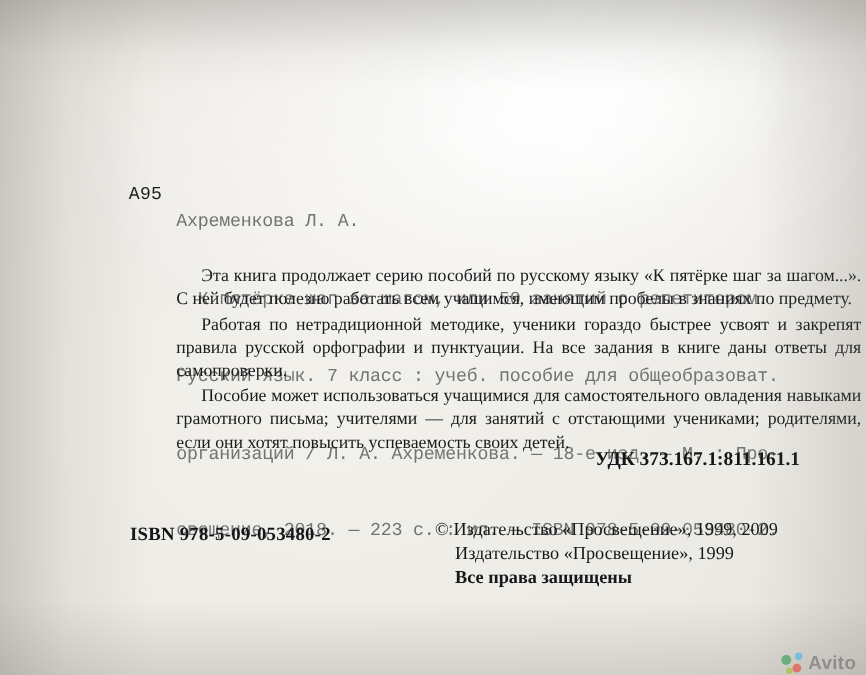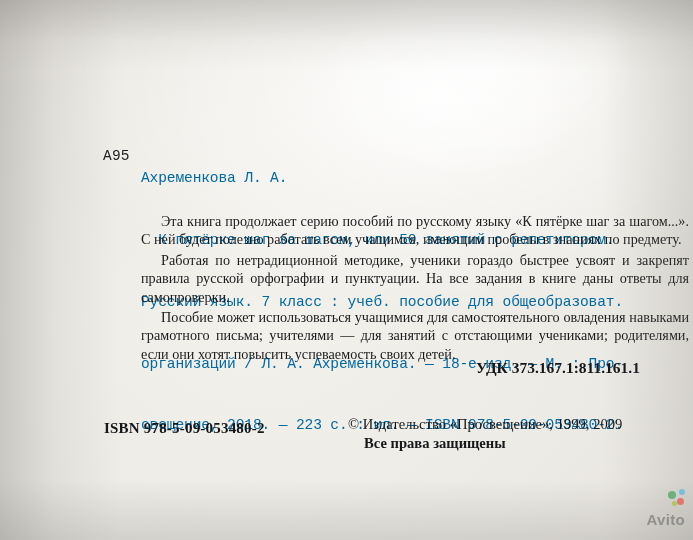--- a/index.html
+++ b/index.html
@@ -84,21 +84,21 @@
     color: #1b1d1f;
   }
   .mono-block {
     position: absolute;
     left: 141px;
     top: 127px;
     width: 545px;
     font-family: "Liberation Mono", monospace;
     font-size: 14.6px;
     line-height: 20.6px;
-    color: #0369a1;
+    color: #737373;
     letter-spacing: -0.15px;
     white-space: pre-wrap;
   }
   .mono-block .ln { display: block; }
 
   .annot {
     position: absolute;
     left: 141px;
     top: 212px;
     width: 548px;
@@ -149,27 +149,26 @@
   .rights {
     font-weight: bold;
     display: block;
     padding-left: 16px;
   }
 
   
   .watermark {
     position: absolute;
     right: 8px;
-    bottom: 12px;
+    bottom: 1px;
     display: flex;
     align-items: flex-end;
     gap: 5px;
     opacity: 0.62;
     pointer-events: none;
-    flex-direction: column;
   }
   .wm-logo {
     width: 17px;
     height: 17px;
     position: relative;
   }
   .wm-logo .d1 {
     position: absolute; left: 0; top: 2px;
     width: 8px; height: 8px; border-radius: 50%;
     background: #2f9e4f;
@@ -223,20 +222,21 @@
     </div>
 
     <div class="udk">
       <div>УДК 373.167.1:811.161.1</div>
     </div>
 
     <div class="isbn-bottom">ISBN 978-5-09-053480-2</div>
 
     <div class="copyright">
       <span class="row">© Издательство «Просвещение», 1999, 2009</span>
+      <span class="row indent">Издательство «Просвещение», 1999</span>
       <span class="rights">Все права защищены</span>
     </div>
 
   </div>
 
   <div class="shadow-left"></div>
   <div class="shadow-top"></div>
   <div class="shadow-bottom"></div>
   <div class="shadow-right"></div>
 

